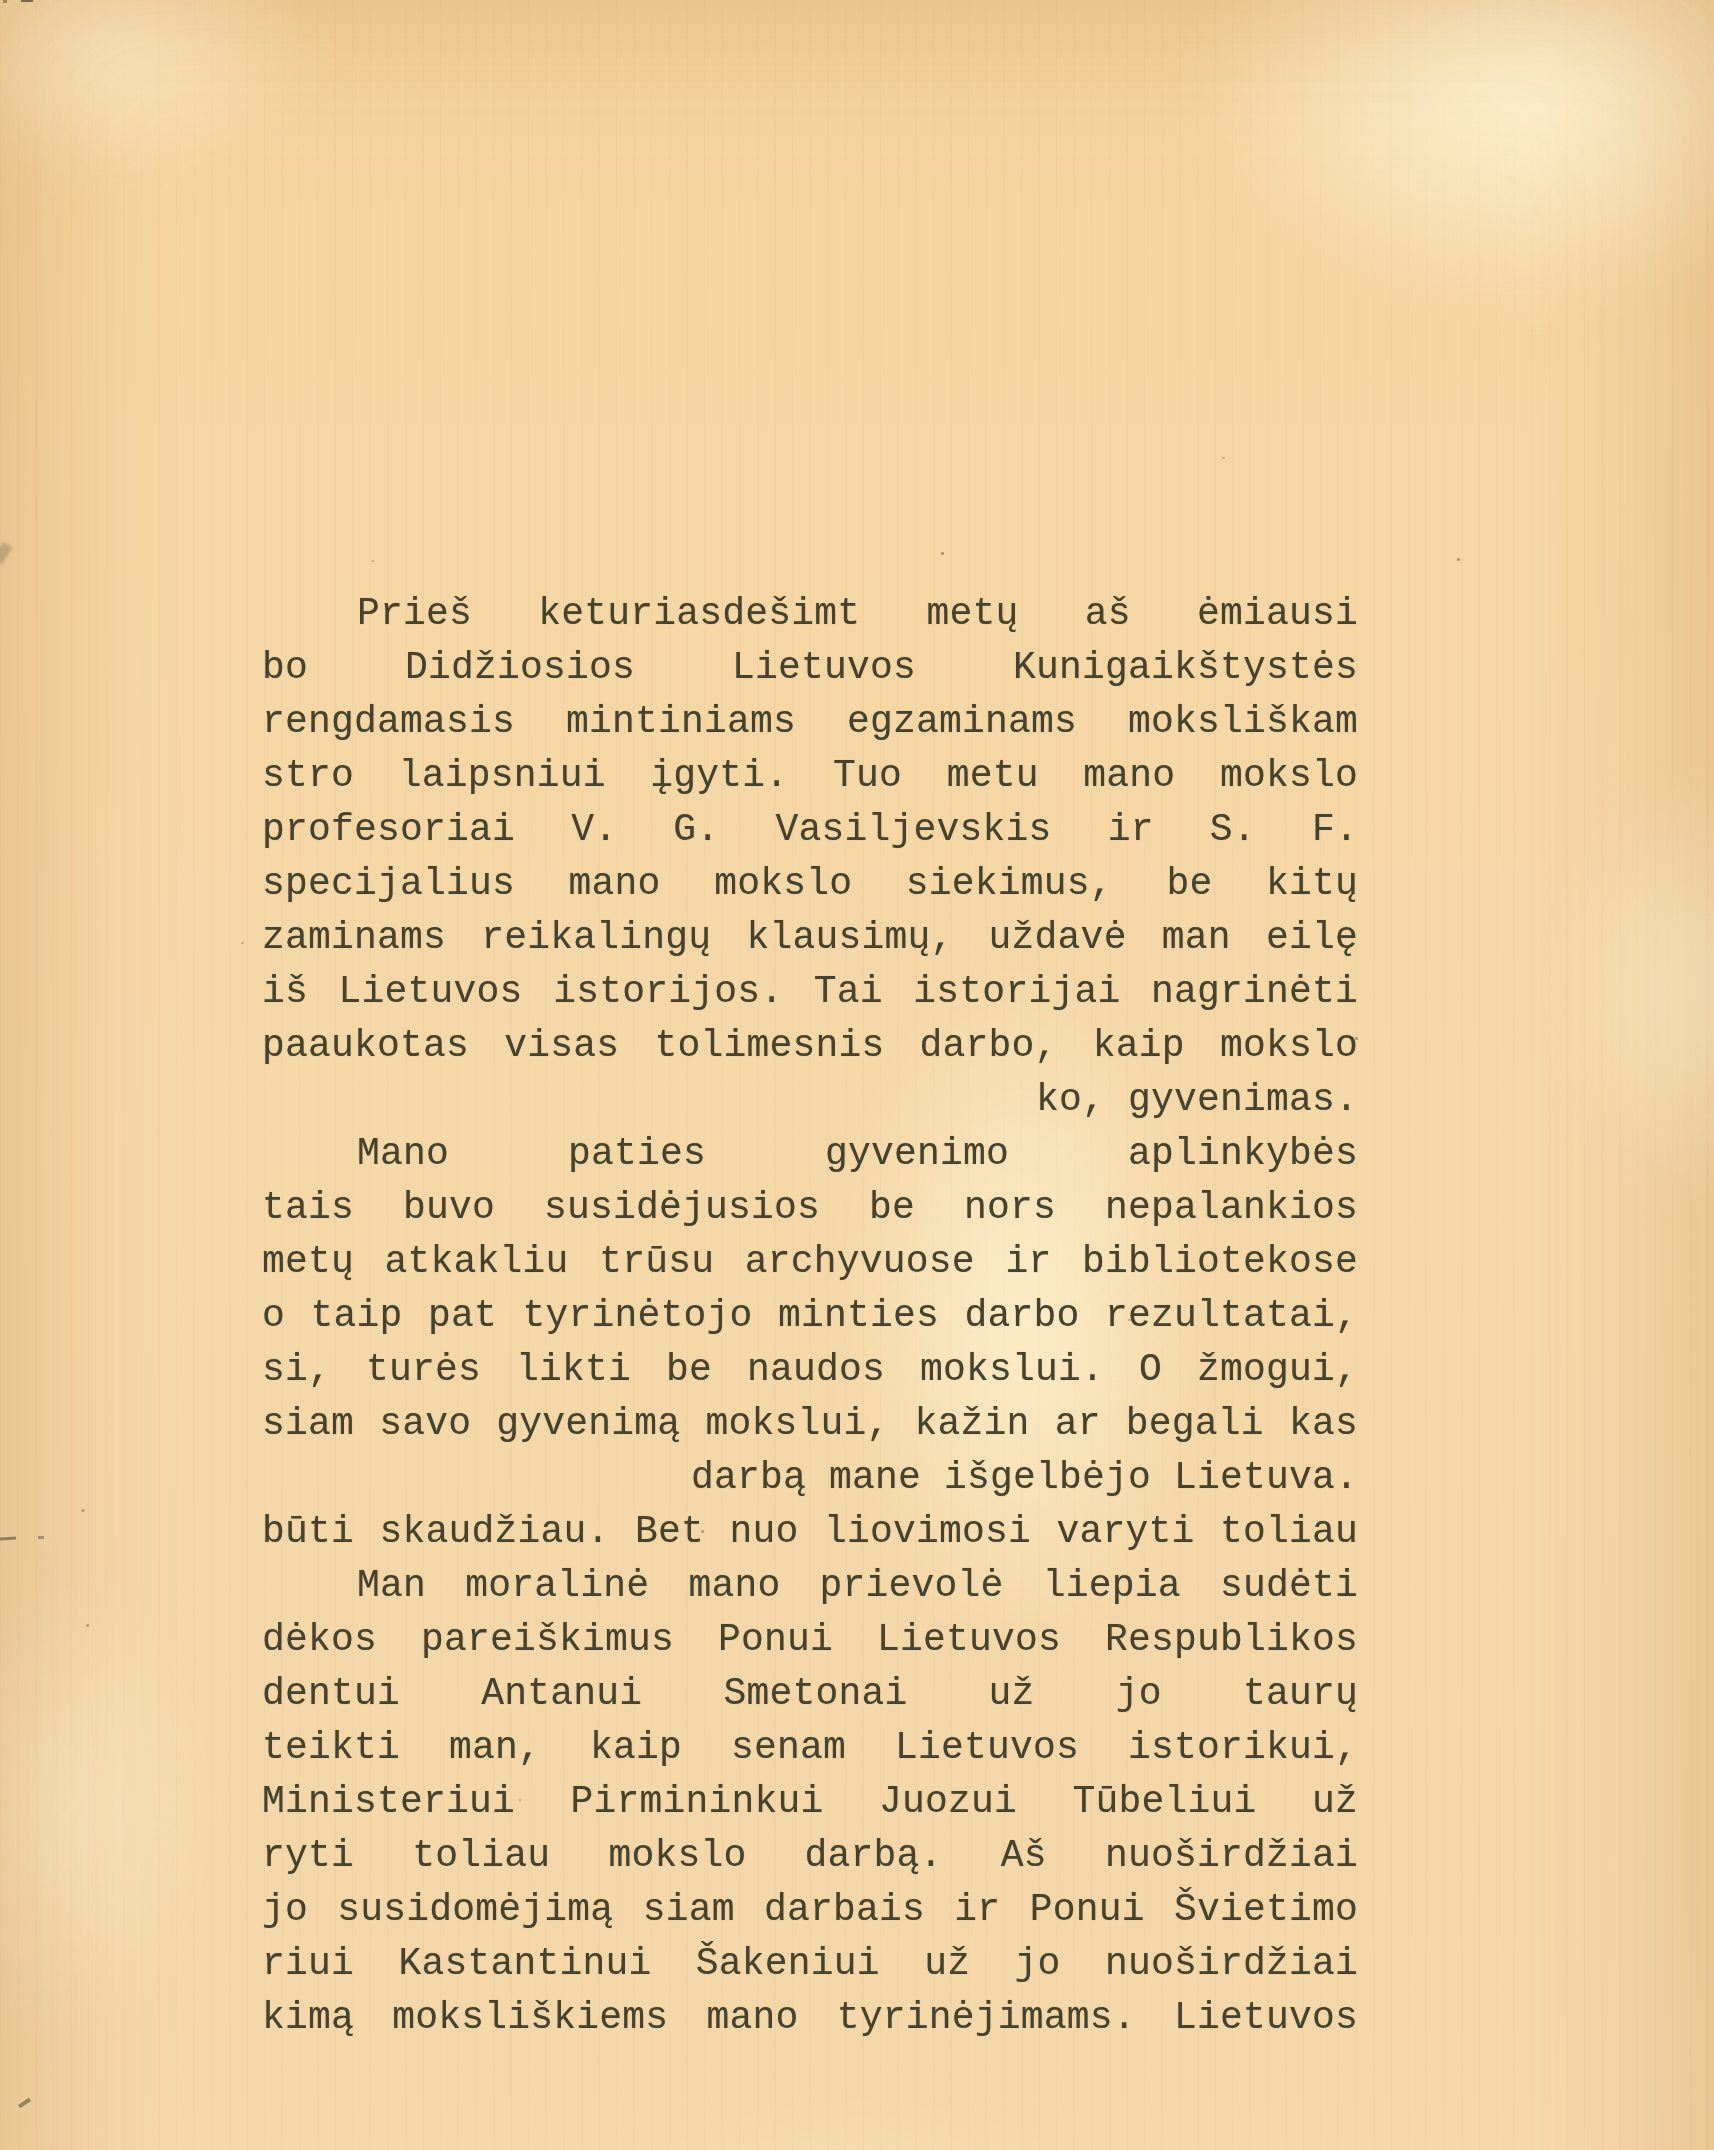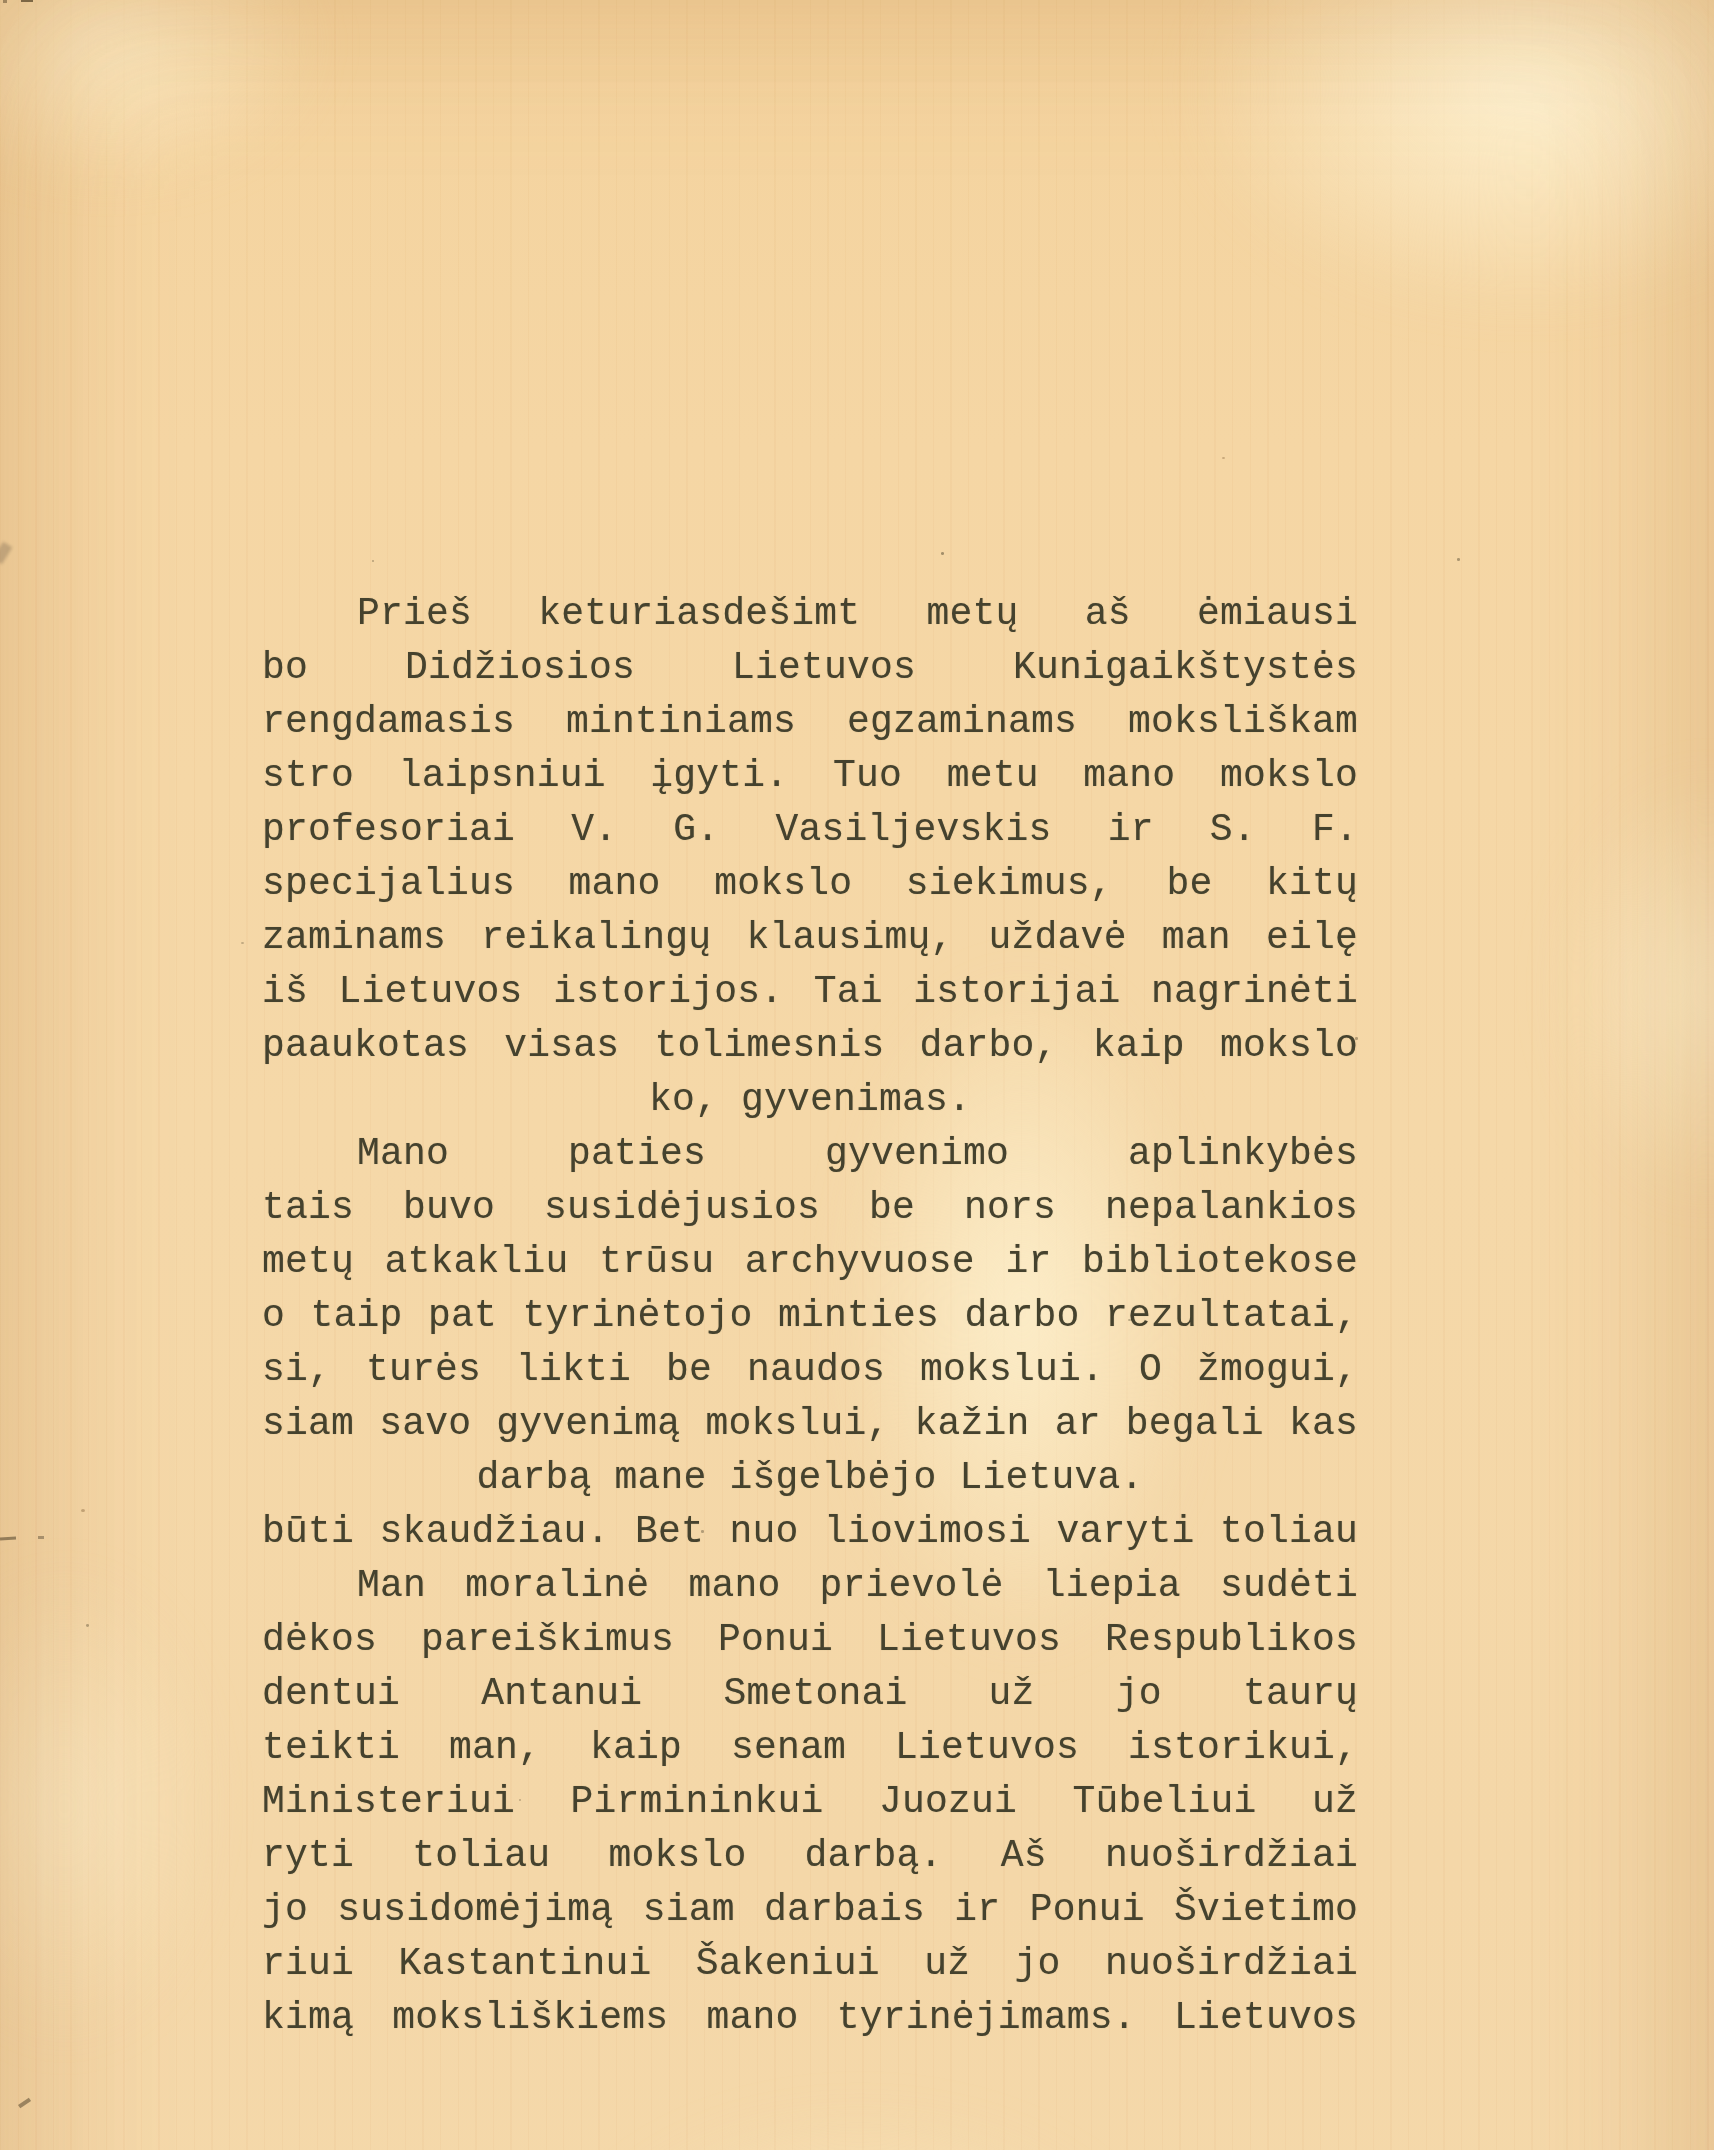--- a/index.html
+++ b/index.html
@@ -48,21 +48,21 @@
     color:var(--ink, #45422e);
     text-shadow:0 0 0.9px rgba(69,66,46,0.38);
   }
   .line {
     height:54px;
     overflow:hidden;
     text-align:justify;
     font-family:Liberation Mono, monospace;
   }
   .line::after { content:""; display:inline-block; width:100%; height:0; }
-  .line.short { text-align:center; }
+  .line.short { text-align:right; }
   .line.short::after { content:none; }
   .line.indent { text-indent:95px; }
   
   .mark { position:absolute; background:#4a4331; pointer-events:none; }
   .m-top-dash   { left:20.6px;   top:0;      width:12px; height:2.2px;  opacity:.8; }
   .m-top-dot    { left:2.6px;    top:0.4px;    width:4.7px; height:2.2px;  opacity:.55; }
   .m-left-smudge{ left:-3.4px;   top:543px; width:11.2px; height:20px; opacity:.35; filter:blur(1.7px); transform:rotate(32deg); background:#6b6152; }
   .m-left-dash  { left:0;      top:1537px; width:16.3px; height:3px;  opacity:.6;  transform:rotate(-3deg); }
   .m-left-dash2 { left:38px;   top:1536px; width:5.6px; height:2.6px;  opacity:.45; }
   .m-left-diag  { left:18px;   top:2101px; width:13px; height:3.9px;  opacity:.55; transform:rotate(-34deg); }

